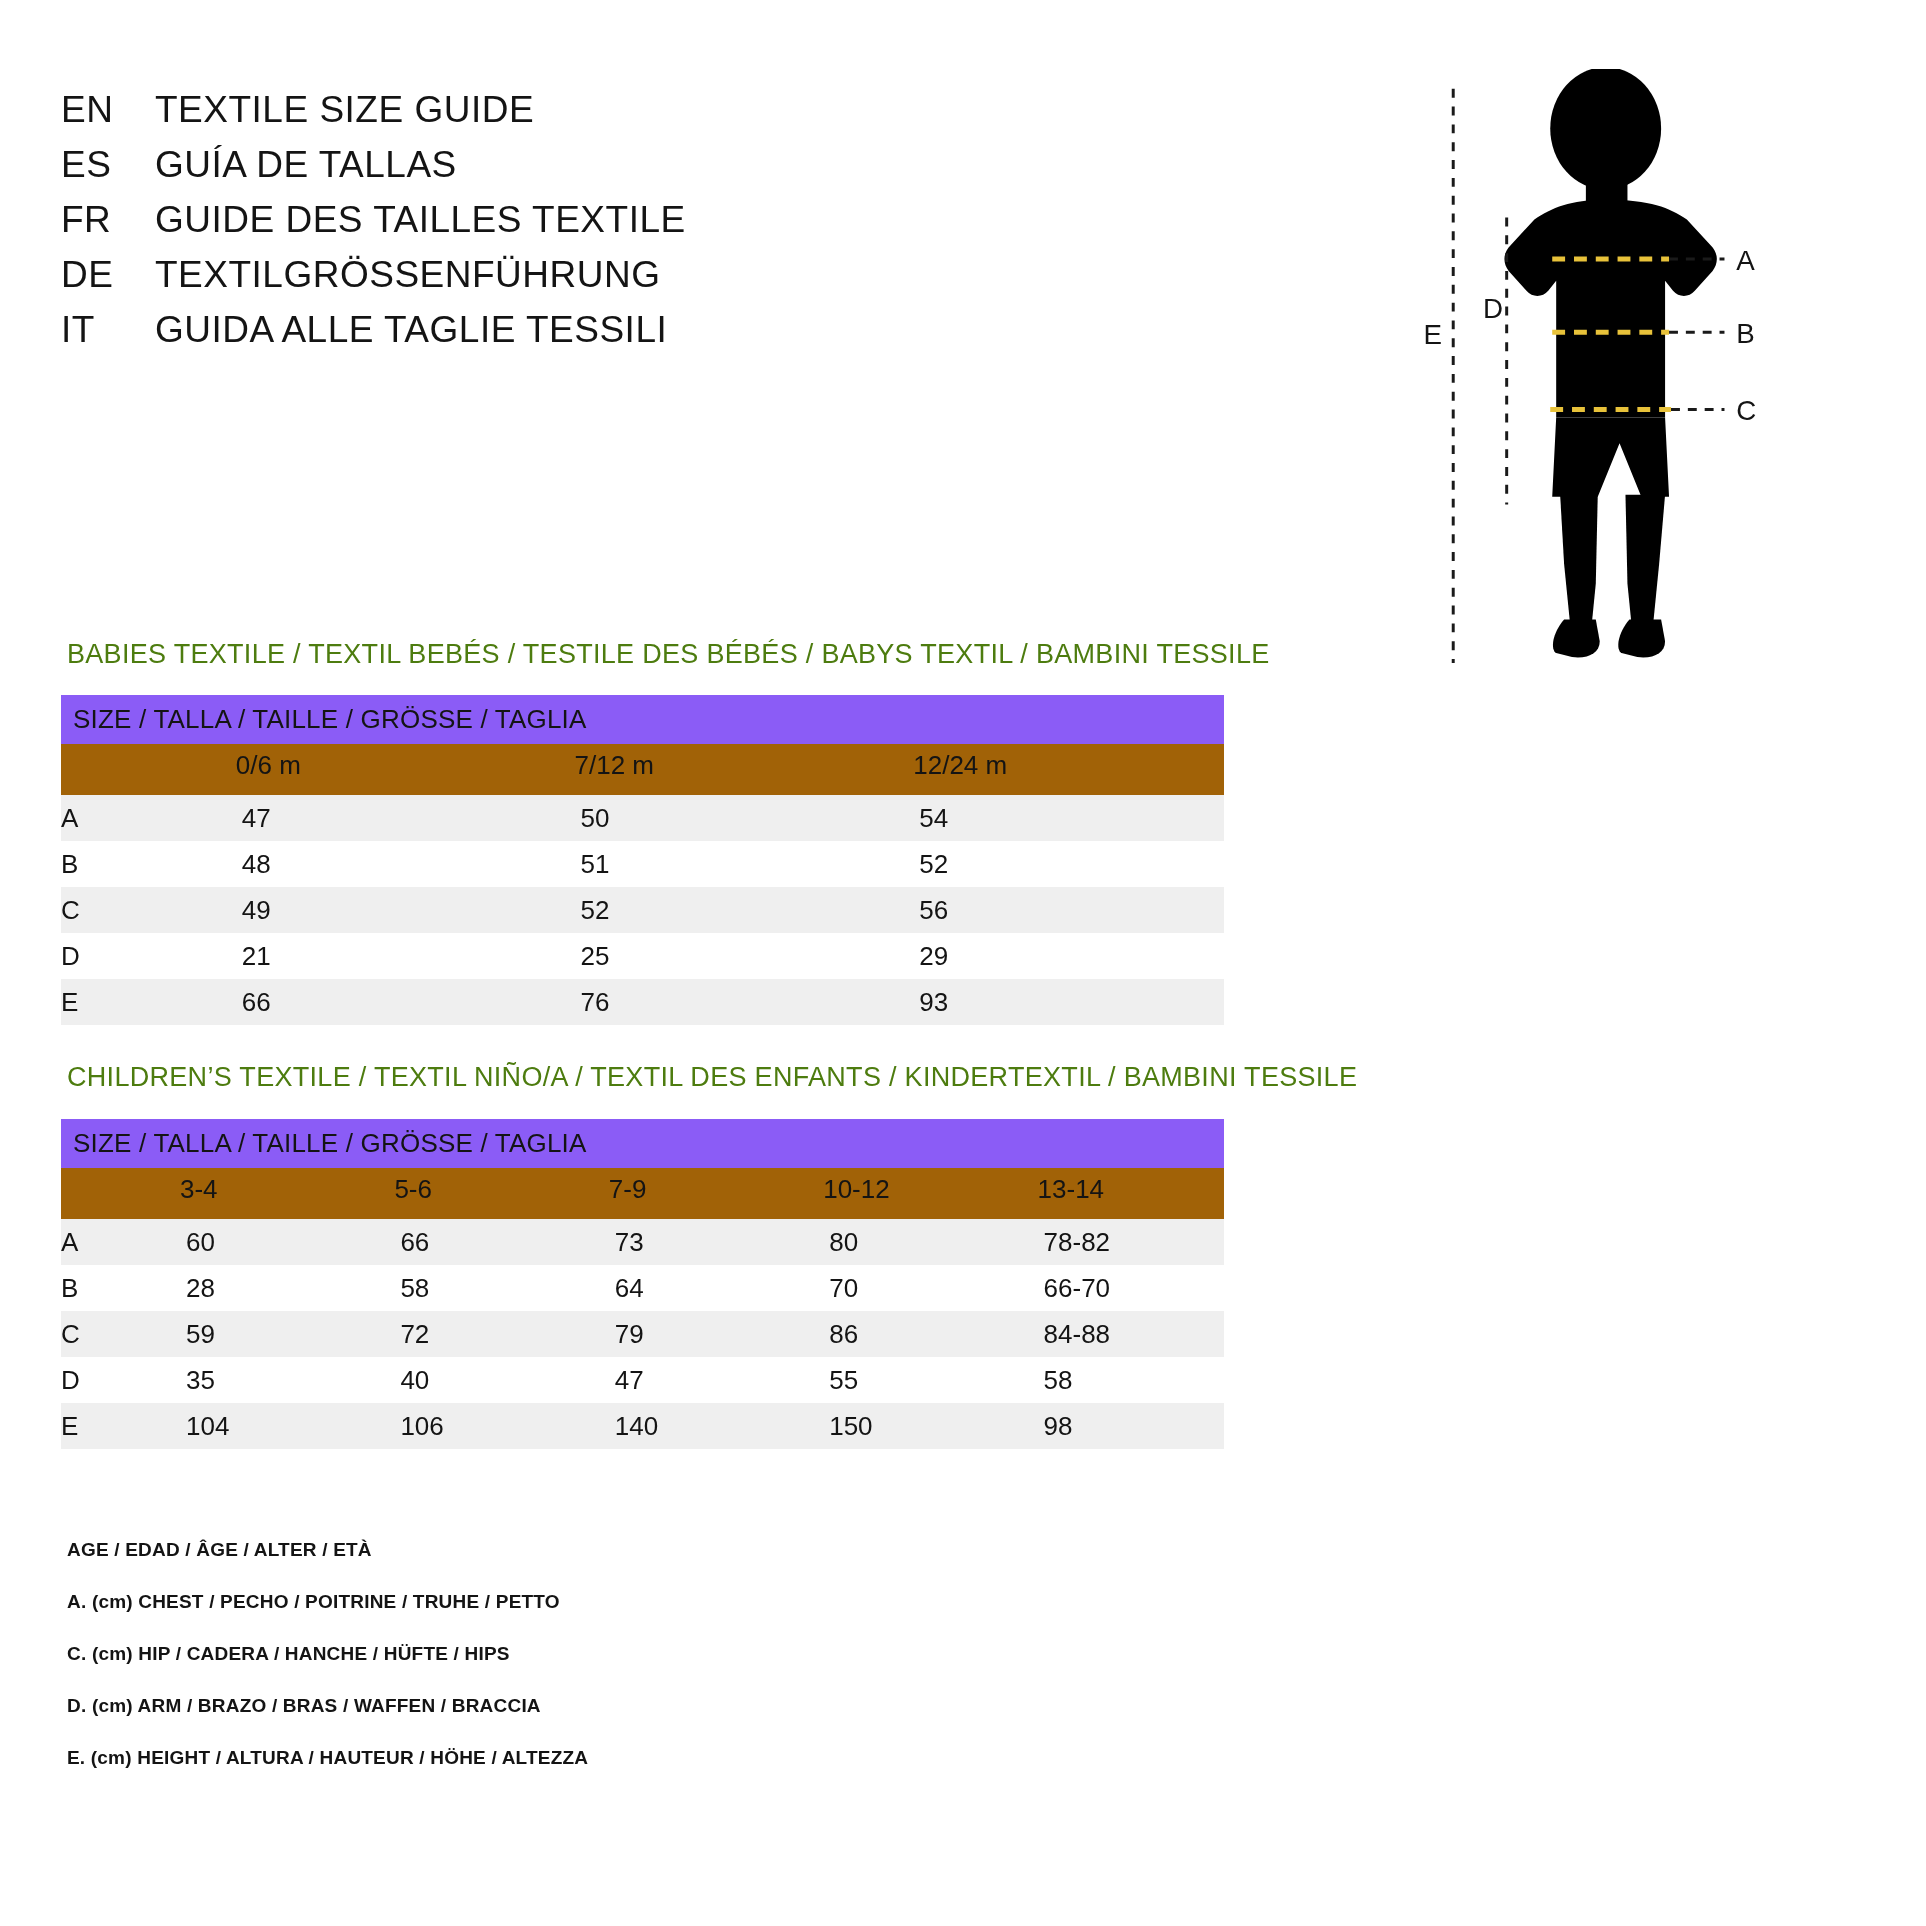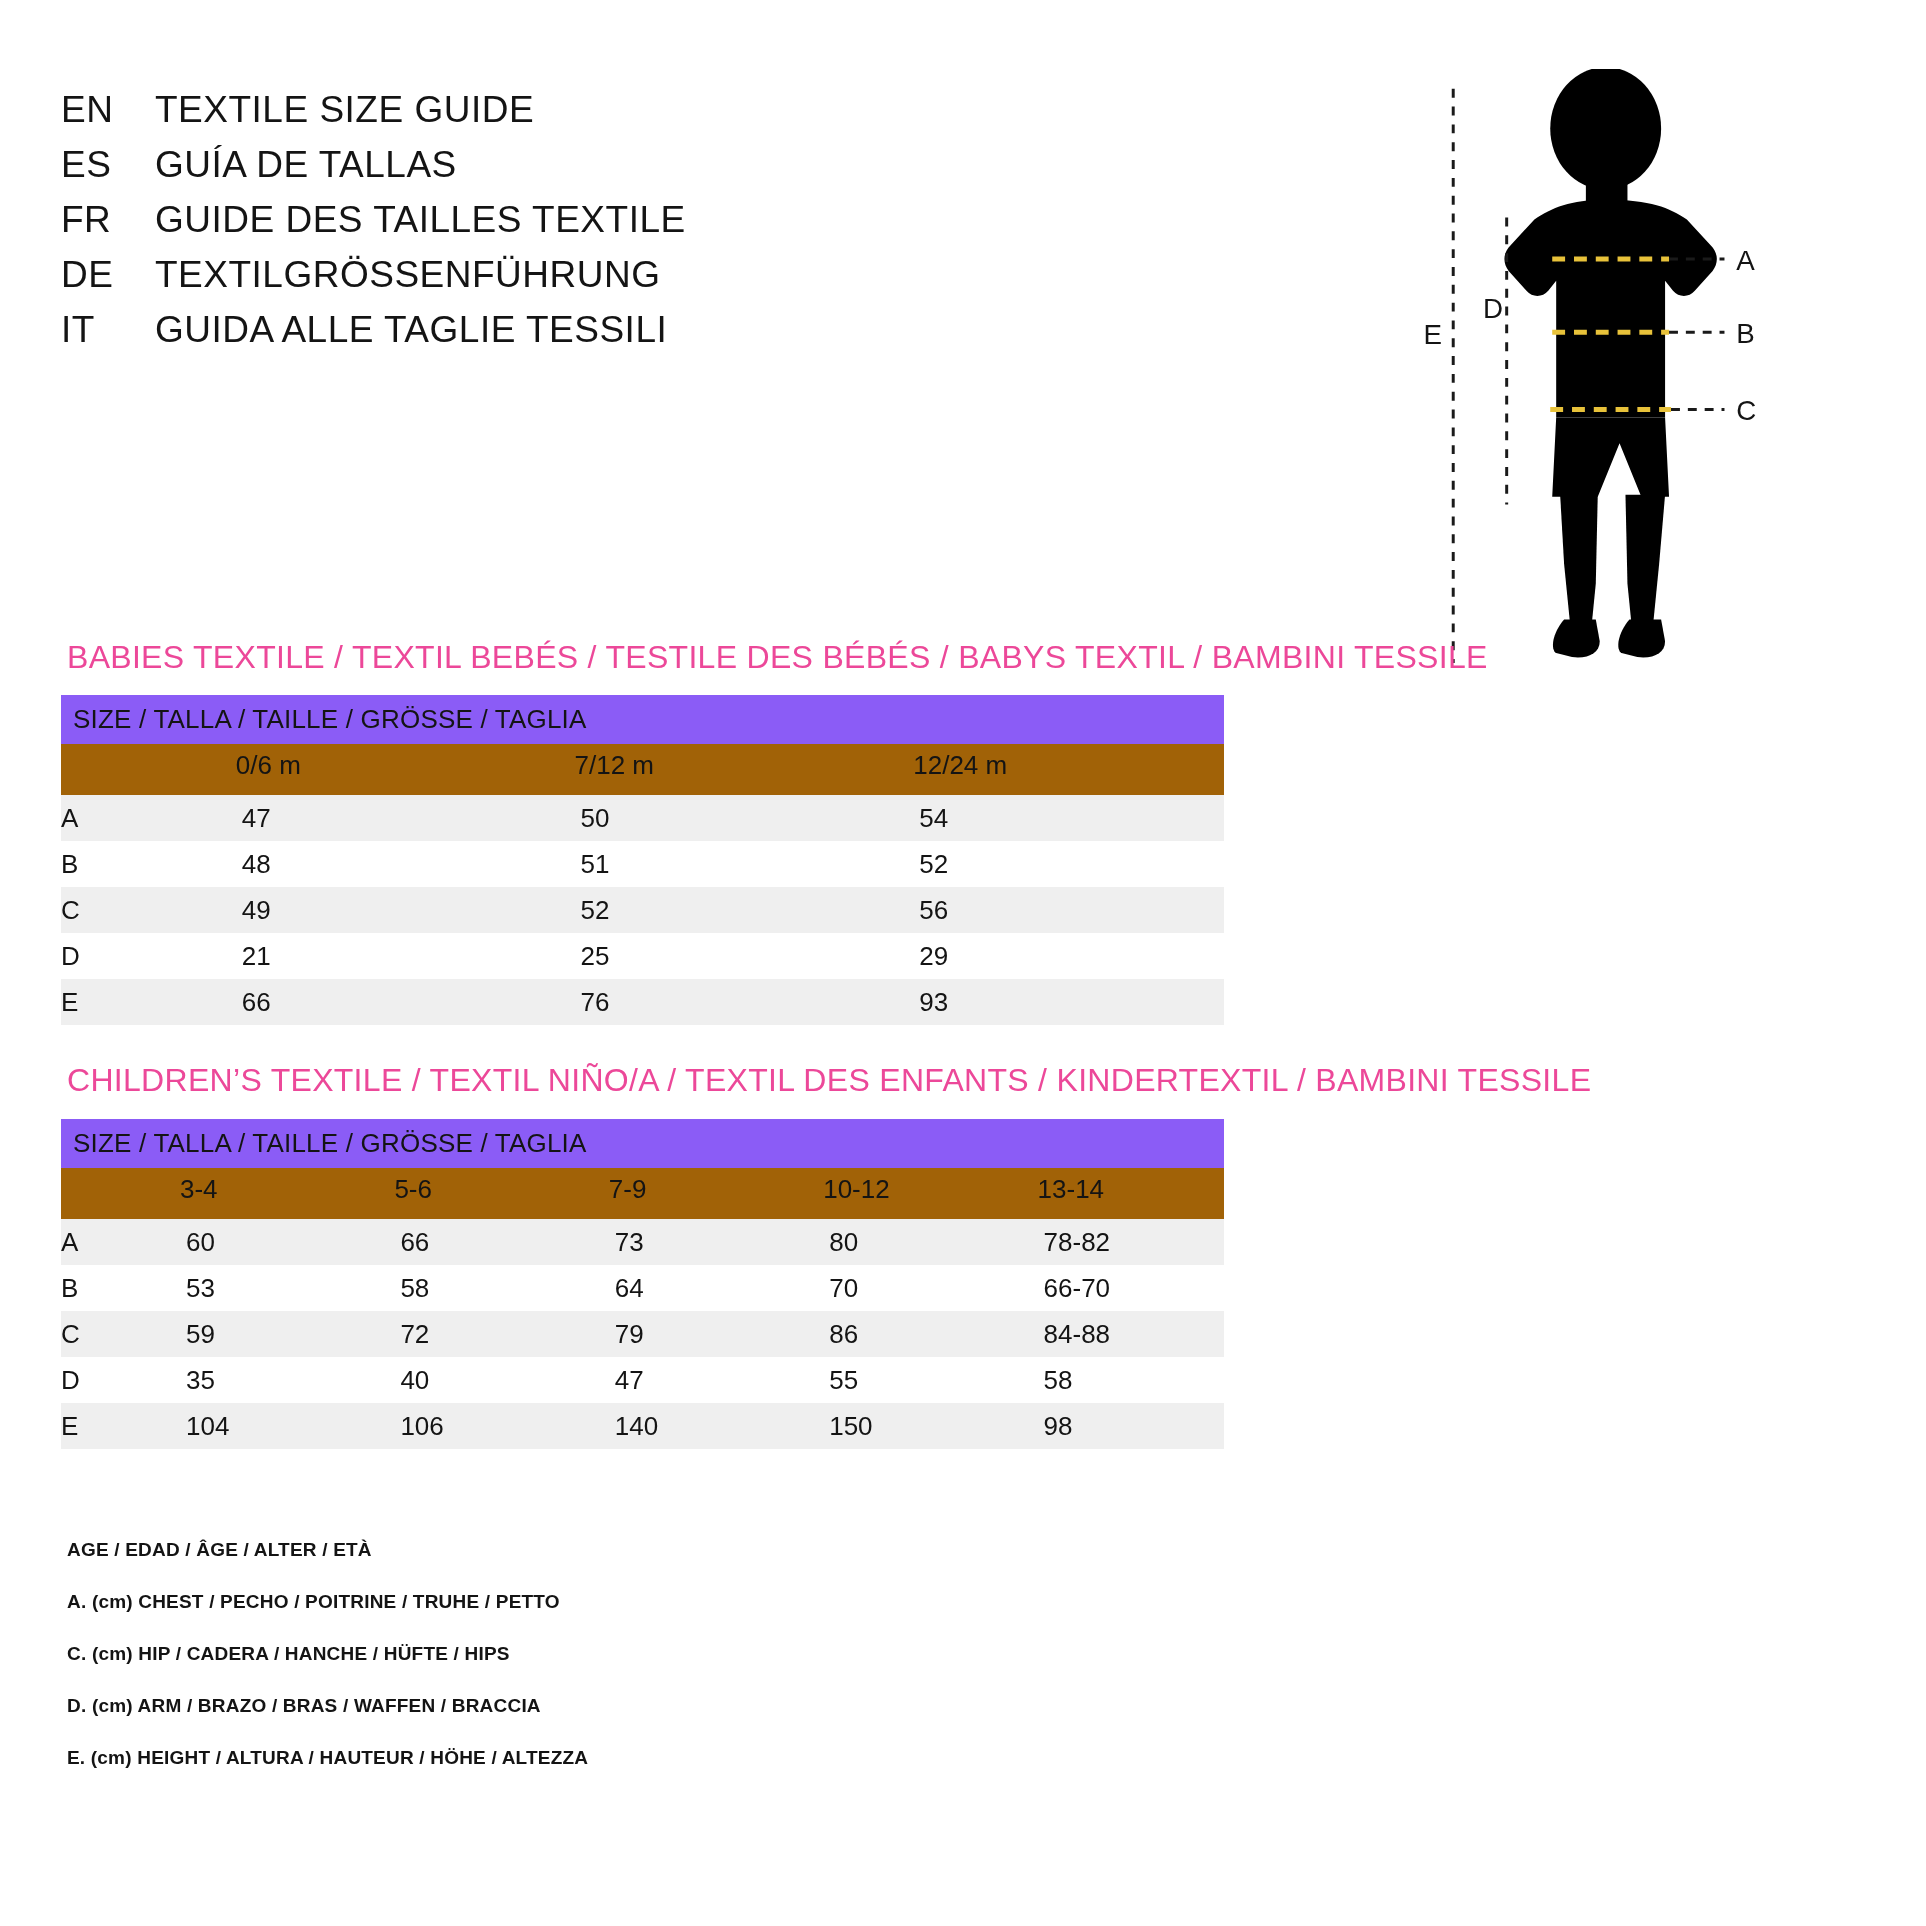--- a/index.html
+++ b/index.html
@@ -46,23 +46,23 @@
     left: 1376px;
     top: 69px;
     width: 495px;
     height: 693px;
   }
   .figure-svg { display: block; }
 
   
   .section-heading {
     position: absolute;
-    font-size: 32px;
+    font-size: 27px;
     letter-spacing: 0.3px;
-    color: #ec4899;
+    color: #4d7c0f;
     white-space: nowrap;
   }
   #babies-heading { left: 67px; top: 639px; }
   #children-heading { left: 67px; top: 1062px; }
 
   
   .size-table {
     position: absolute;
     border-collapse: collapse;
     font-size: 26px;
@@ -267,21 +267,21 @@
     <tr class="row-shade">
       <td class="c-label">A</td>
       <td><span class="v">60</span></td>
       <td><span class="v">66</span></td>
       <td><span class="v">73</span></td>
       <td><span class="v">80</span></td>
       <td><span class="v">78-82</span></td>
     </tr>
     <tr class="row-plain">
       <td class="c-label">B</td>
-      <td><span class="v">53</span></td>
+      <td><span class="v">28</span></td>
       <td><span class="v">58</span></td>
       <td><span class="v">64</span></td>
       <td><span class="v">70</span></td>
       <td><span class="v">66-70</span></td>
     </tr>
     <tr class="row-shade">
       <td class="c-label">C</td>
       <td><span class="v">59</span></td>
       <td><span class="v">72</span></td>
       <td><span class="v">79</span></td>

